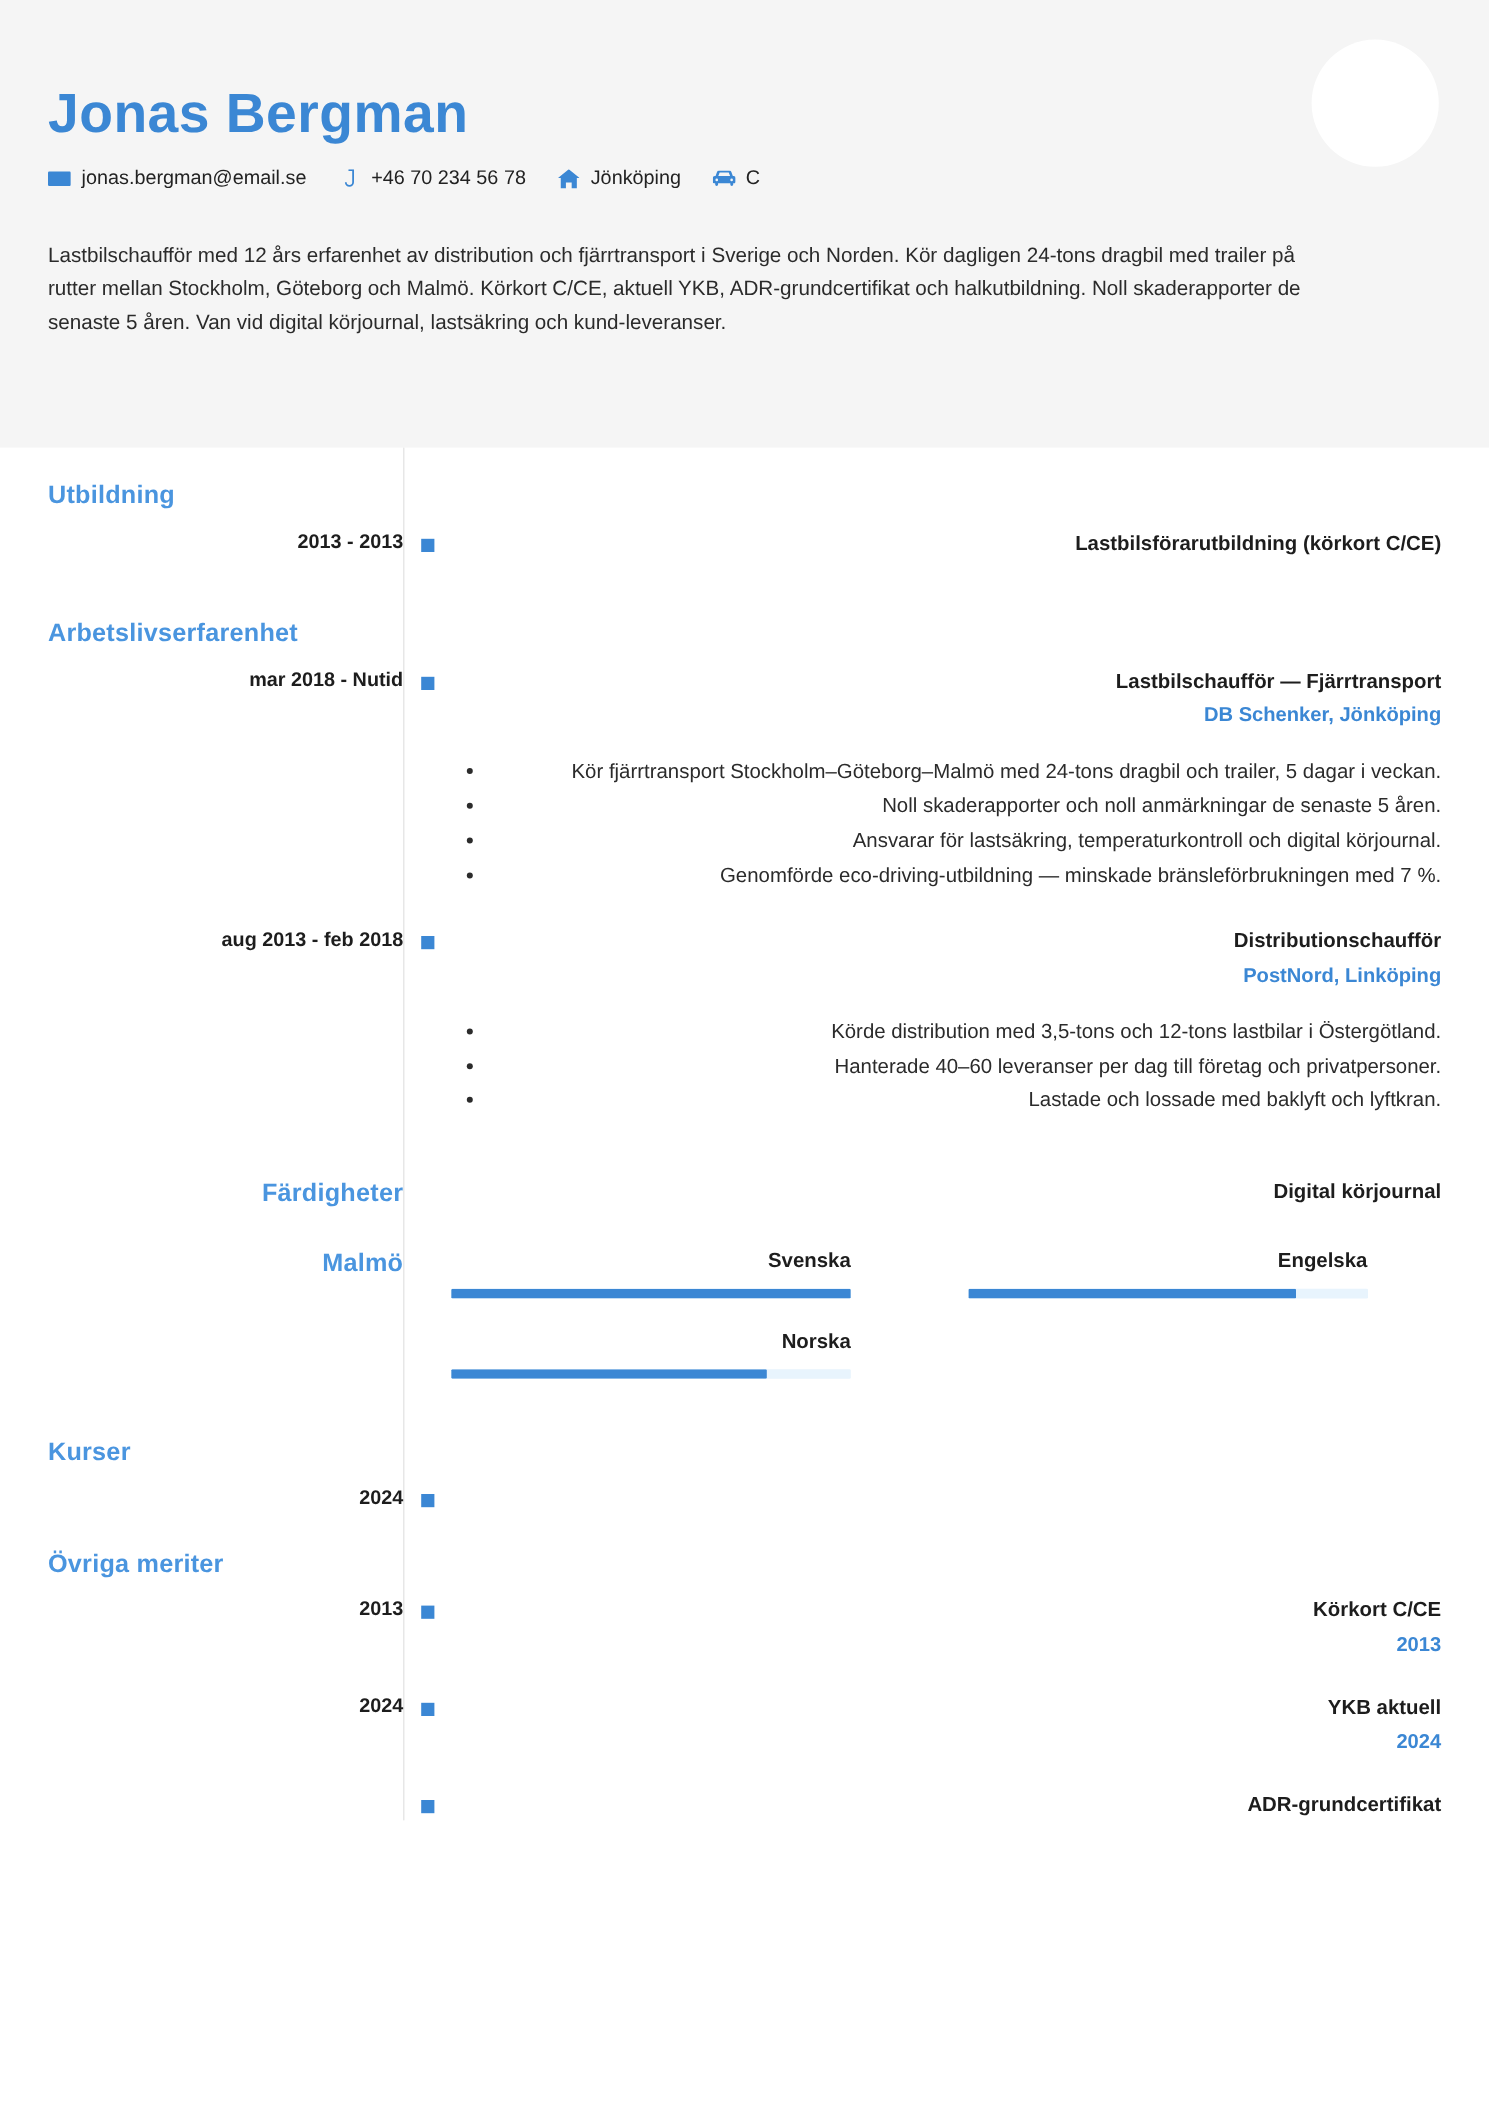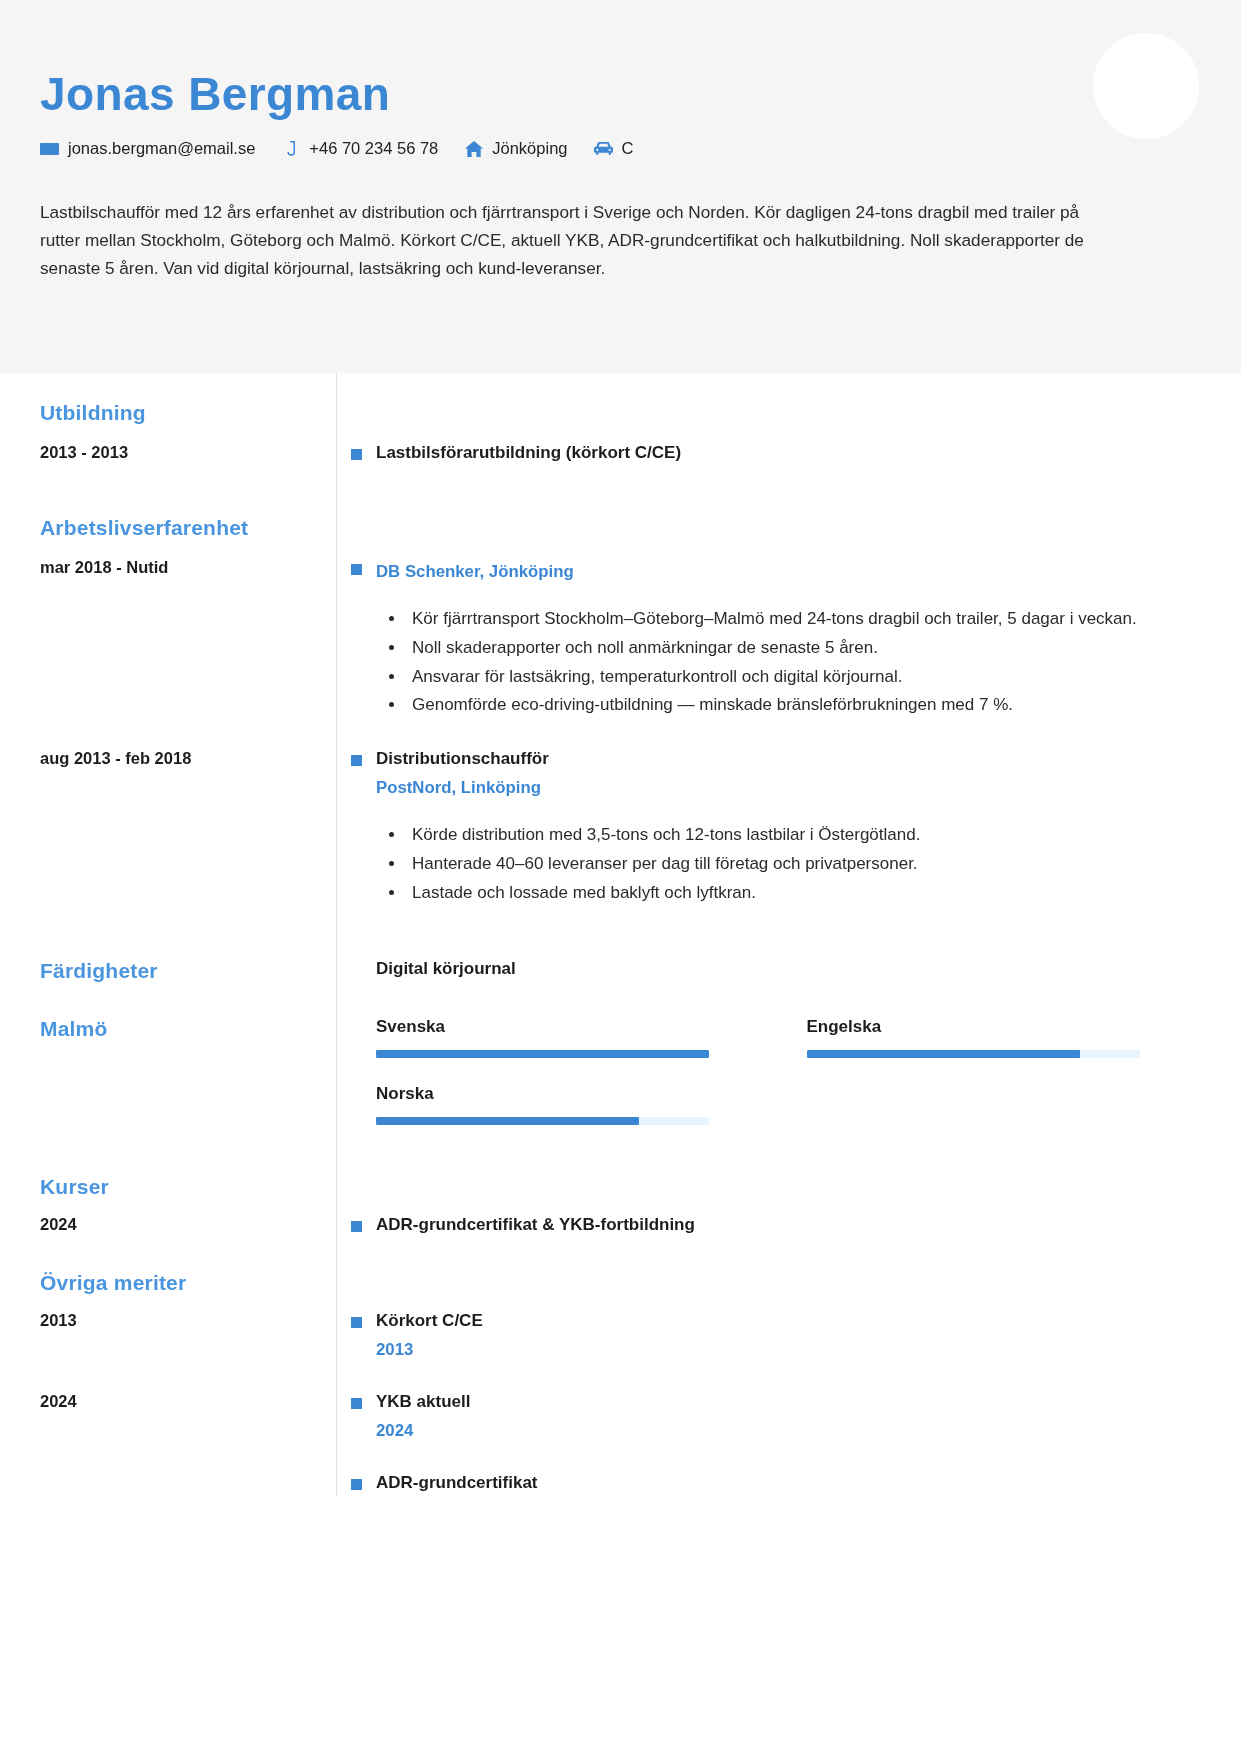--- a/index.html
+++ b/index.html
@@ -96,20 +96,21 @@
     color: #4a95df;
     font-size: 21px;
     font-weight: bold;
     letter-spacing: 0.2px;
   }
   .entry {
     position: relative;
     display: grid;
     grid-template-columns: 296px 40px 1fr;
     align-items: start;
+    text-align: right;
   }
   .date {
     font-size: 16.5px;
     font-weight: bold;
     color: #1d1d1d;
     padding-top: 2px;
   }
   .marker-cell {
     display: flex;
     justify-content: center;
@@ -260,20 +261,21 @@
         <div></div>
     </div>
     <div style="height:16px"></div>
 
     <div class="entry">
       <div class="date">mar 2018 - Nutid</div>
       <div class="marker-cell">
         <span class="marker"></span>
       </div>
       <div>
+        <div class="entry-title">Lastbilschaufför — Fjärrtransport</div>
         <div class="entry-sub">DB Schenker, Jönköping</div>
         <ul class="bullets">
           <li>Kör fjärrtransport Stockholm–Göteborg–Malmö med 24-tons dragbil och trailer, 5 dagar i veckan.</li>
           <li>Noll skaderapporter och noll anmärkningar de senaste 5 åren.</li>
           <li>Ansvarar för lastsäkring, temperaturkontroll och digital körjournal.</li>
           <li>Genomförde eco-driving-utbildning — minskade bränsleförbrukningen med 7 %.</li>
         </ul>
       </div>
     </div>
 
@@ -341,23 +343,20 @@
       <div class="sec-title">Kurser</div>
       <div></div>
         <div></div>
     </div>
     <div style="height:14px"></div>
     <div class="entry">
       <div class="date">2024</div>
       <div class="marker-cell">
         <span class="marker"></span>
       </div>
-      <div>
-        <div class="entry-title">ADR-grundcertifikat &amp; YKB-fortbildning</div>
-      </div>
     </div>
 
     <div class="gap-md"></div>
     <div class="section">
       <div class="sec-title">Övriga meriter</div>
       <div></div>
         <div></div>
     </div>
     <div style="height:14px"></div>
 

